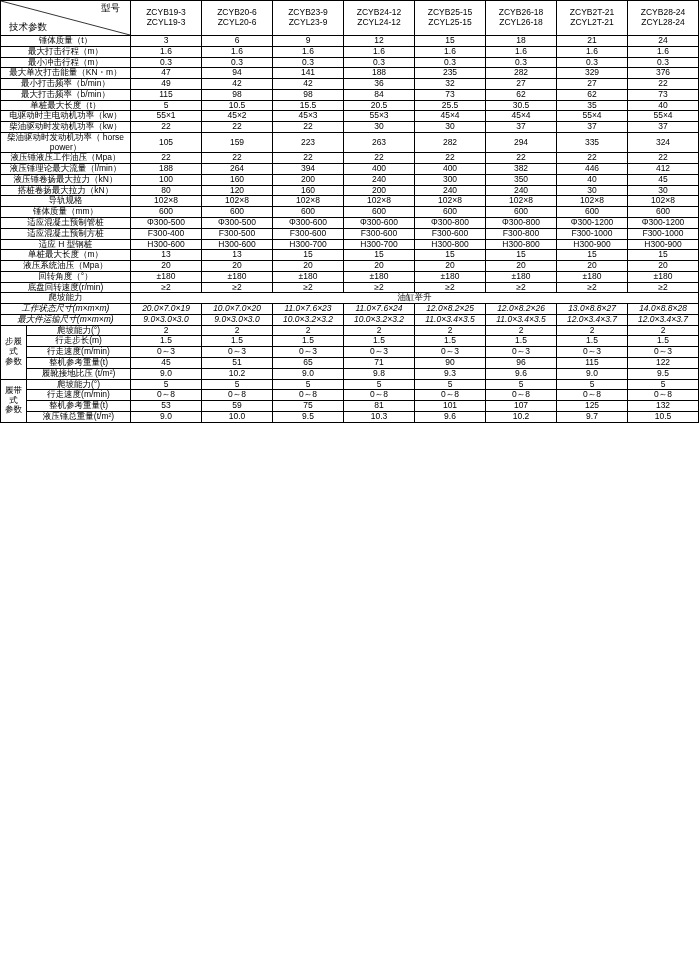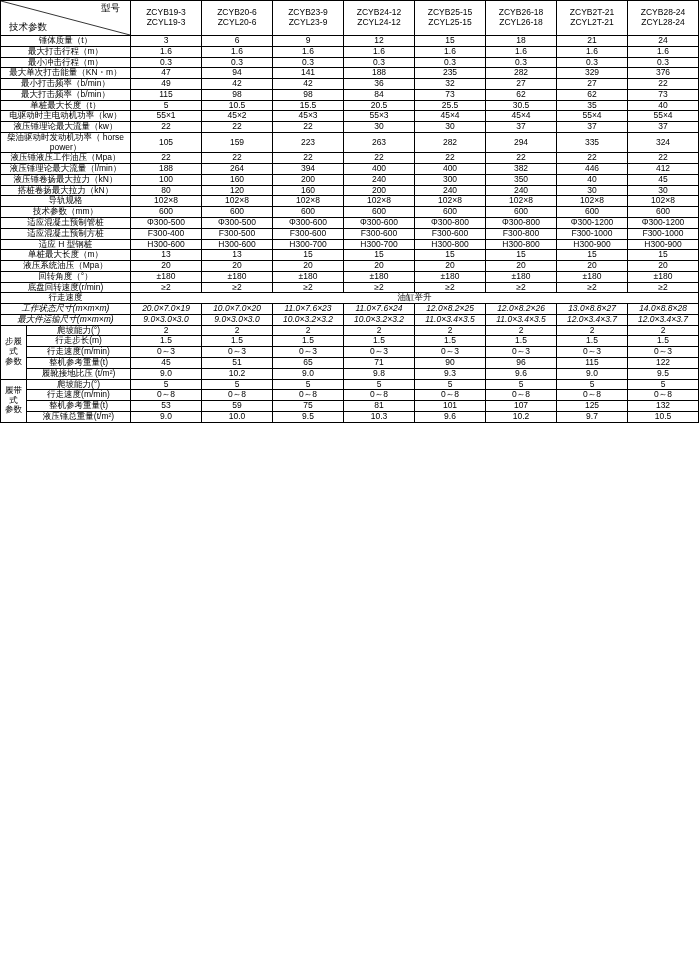--- a/index.html
+++ b/index.html
@@ -199,21 +199,21 @@
         <td class="datacell">55×1</td>
         <td class="datacell">45×2</td>
         <td class="datacell">45×3</td>
         <td class="datacell">55×3</td>
         <td class="datacell">45×4</td>
         <td class="datacell">45×4</td>
         <td class="datacell">55×4</td>
         <td class="datacell">55×4</td>
       </tr>
       <tr>
-        <td class="rowlabel" colspan="2">液压锤理论最大流量（kw）</td>
+        <td class="rowlabel" colspan="2">柴油驱动时发动机功率（kw）</td>
         <td class="datacell">22</td>
         <td class="datacell">22</td>
         <td class="datacell">22</td>
         <td class="datacell">30</td>
         <td class="datacell">30</td>
         <td class="datacell">37</td>
         <td class="datacell">37</td>
         <td class="datacell">37</td>
       </tr>
       <tr>
@@ -276,21 +276,21 @@
         <td class="datacell">102×8</td>
         <td class="datacell">102×8</td>
         <td class="datacell">102×8</td>
         <td class="datacell">102×8</td>
         <td class="datacell">102×8</td>
         <td class="datacell">102×8</td>
         <td class="datacell">102×8</td>
         <td class="datacell">102×8</td>
       </tr>
       <tr>
-        <td class="rowlabel" colspan="2">技术参数（mm）</td>
+        <td class="rowlabel" colspan="2">锤体质量（mm）</td>
         <td class="datacell">600</td>
         <td class="datacell">600</td>
         <td class="datacell">600</td>
         <td class="datacell">600</td>
         <td class="datacell">600</td>
         <td class="datacell">600</td>
         <td class="datacell">600</td>
         <td class="datacell">600</td>
       </tr>
       <tr>
@@ -364,21 +364,21 @@
         <td class="datacell">≥2</td>
         <td class="datacell">≥2</td>
         <td class="datacell">≥2</td>
         <td class="datacell">≥2</td>
         <td class="datacell">≥2</td>
         <td class="datacell">≥2</td>
         <td class="datacell">≥2</td>
         <td class="datacell">≥2</td>
       </tr>
       <tr>
-        <td class="rowlabel" colspan="2">行走速度</td>
+        <td class="rowlabel" colspan="2">爬坡能力</td>
         <td class="merged-center" colspan="8">油缸举升</td>
       </tr>
       <tr>
         <td class="rowlabel tiny" colspan="2">工作状态尺寸(m×m×m)</td>
         <td class="datacell tiny">20.0×7.0×19</td>
         <td class="datacell tiny">10.0×7.0×20</td>
         <td class="datacell tiny">11.0×7.6×23</td>
         <td class="datacell tiny">11.0×7.6×24</td>
         <td class="datacell tiny">12.0×8.2×25</td>
         <td class="datacell tiny">12.0×8.2×26</td>

